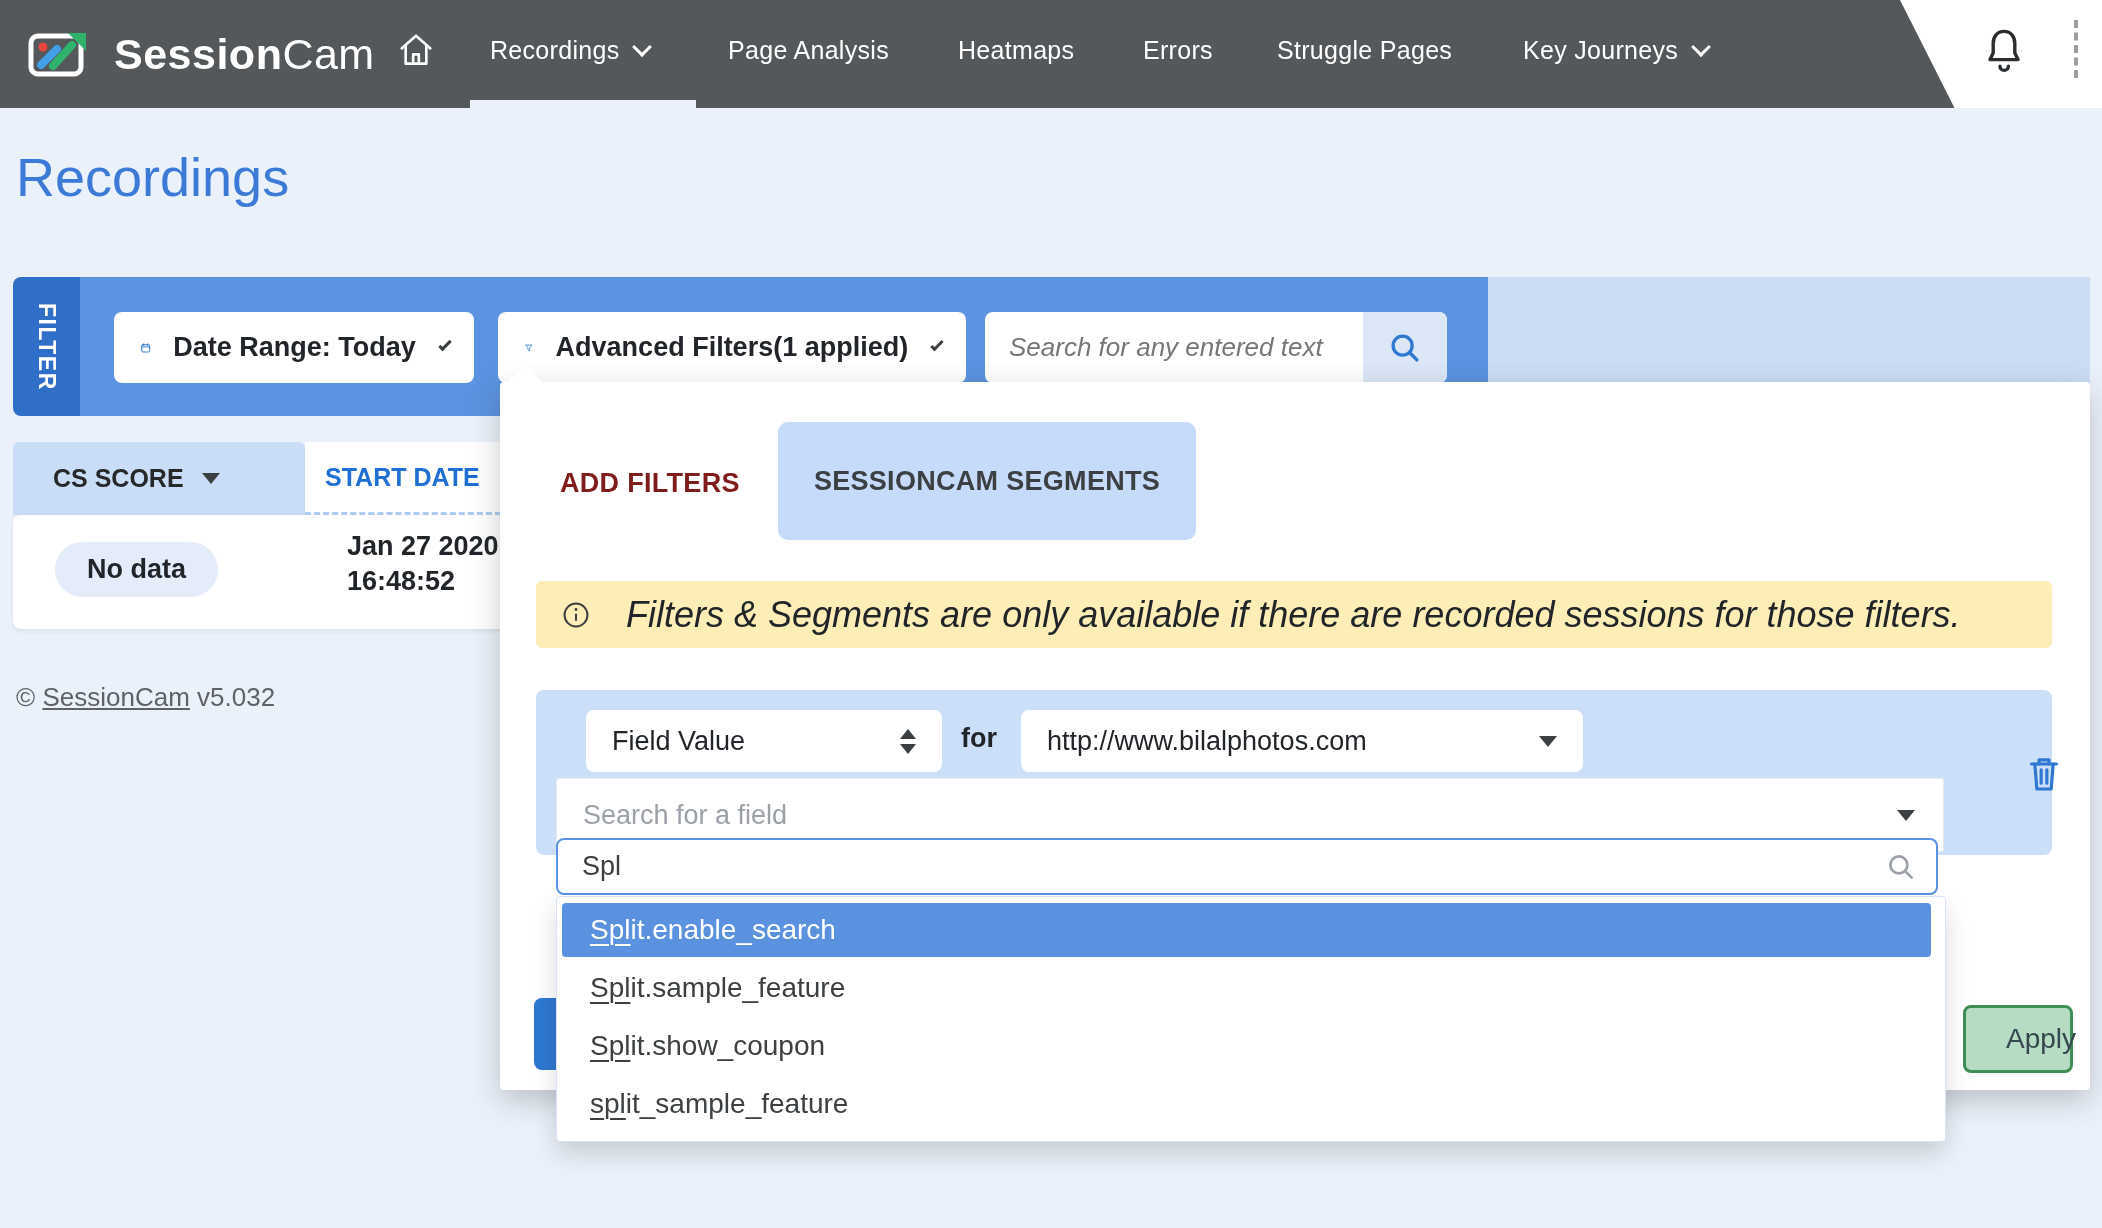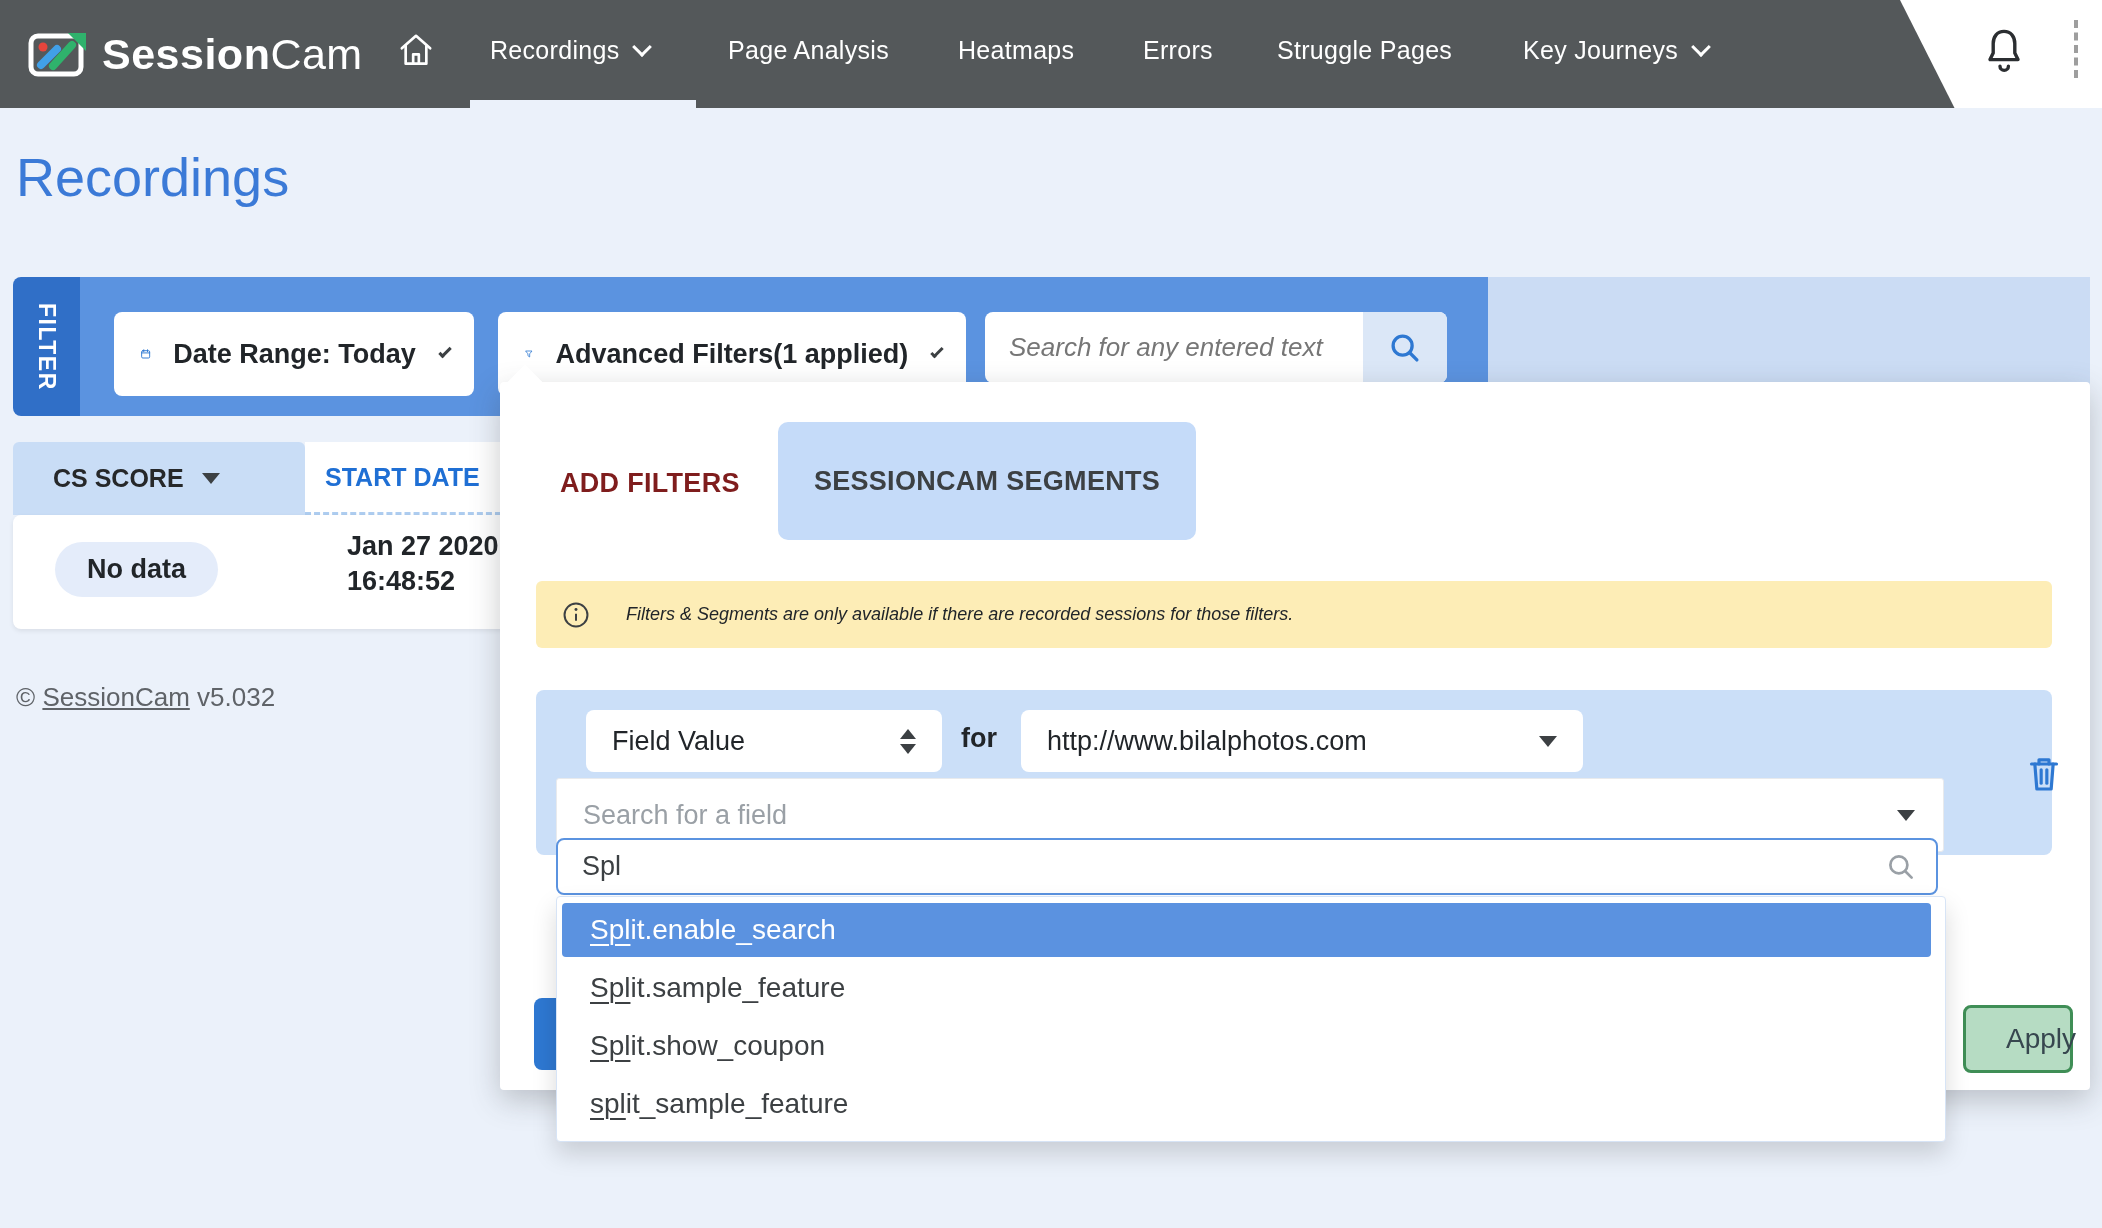--- a/index.html
+++ b/index.html
@@ -7,21 +7,21 @@
     width:2102px;height:1228px;position:relative;overflow:hidden;
     background:#ebf1fa;font-family:"Liberation Sans",sans-serif;
     -webkit-font-smoothing:antialiased;
   }
   .abs{position:absolute;}
 
   
   .navbar{left:0;top:0;width:2102px;height:108px;background:#54585a;z-index:5;}
   .logo{left:28px;top:0;height:108px;display:flex;align-items:center;gap:14px;}
   .logo-text{color:#fff;font-size:43px;letter-spacing:.5px;}
-  .logo-text b{font-weight:700;}
+  .logo-text b{font-weight:700;margin-left:12px;}
   .logo-text span.lt{font-weight:400;}
   .nav-item{top:0;height:100px;display:flex;align-items:center;gap:16px;color:#fff;
     font-size:25px;font-weight:500;letter-spacing:.3px;cursor:pointer;}
   .chev{display:inline-block;width:11px;height:11px;border-right:3px solid currentColor;
     border-bottom:3px solid currentColor;transform:rotate(45deg);margin-top:-6px;}
   .nav-indicator{left:470px;top:100px;width:226px;height:8px;background:#ebf1fa;}
   .nav-corner{left:1900px;top:0;width:202px;height:108px;background:#ffffff;
     clip-path:polygon(0 0,100% 0,100% 100%,27% 100%);}
   .bell-wrap{left:80px;top:24px;width:48px;height:56px;}
   .kebab-dashed{left:174px;top:20px;height:58px;width:0;border-left:4px dashed #9e9e9e;}
@@ -30,21 +30,21 @@
   .page-title{left:16px;top:146px;font-size:54px;color:#3b7ad7;font-weight:400;}
   .footer{left:16px;top:682px;font-size:26px;color:#5f6368;}
   .footer a{color:#5f6368;text-decoration:underline;}
 
   
   .filter-tab{left:13px;top:277px;width:67px;height:139px;background:#306fc7;
     border-radius:8px 0 0 8px;display:flex;align-items:center;justify-content:center;z-index:2;}
   .filter-tab-label{writing-mode:vertical-rl;color:#fff;font-size:23px;font-weight:600;letter-spacing:1.5px;}
   .filter-bar{left:80px;top:277px;width:1408px;height:139px;background:#5b93e0;z-index:1;}
   .filter-bar-ext{left:1488px;top:277px;width:602px;height:139px;background:#cbdcf4;z-index:1;}
-  .bar-btn{top:312px;height:84px;background:#fff;border-radius:8px;display:flex;align-items:center;
+  .bar-btn{top:312px;height:71px;background:#fff;border-radius:8px;display:flex;align-items:center;
     padding:0 26px;gap:22px;box-sizing:border-box;z-index:3;cursor:pointer;}
   .bar-btn .lbl{font-size:27px;font-weight:700;color:#212529;white-space:nowrap;}
   .chev-dark{display:inline-block;width:10px;height:10px;border-right:3px solid #3c4043;
     border-bottom:3px solid #3c4043;transform:rotate(45deg);margin-top:-6px;margin-left:4px;}
   .search-group{left:985px;top:312px;width:462px;height:71px;background:#fff;border-radius:8px;
     display:flex;z-index:3;overflow:hidden;}
   .search-group input{flex:1;border:none;outline:none;font-size:26px;font-style:italic;
     padding:0 0 0 24px;color:#3c4043;font-family:"Liberation Sans",sans-serif;background:transparent;}
   .search-group input::placeholder{color:#767676;}
   .search-icon-box{width:84px;background:#dbe7f7;display:flex;align-items:center;justify-content:center;cursor:pointer;}
@@ -68,21 +68,21 @@
   .panel{left:500px;top:382px;width:1590px;height:708px;background:#fff;border-radius:4px;
     box-shadow:0 10px 30px rgba(60,64,67,.28);z-index:10;}
   .panel-notch{position:absolute;left:12px;top:-12px;width:26px;height:26px;background:#fff;transform:rotate(45deg);}
   .tab-add{position:absolute;left:60px;top:66px;height:70px;display:flex;align-items:center;cursor:pointer;}
   .tab-add .lbl{font-size:27px;font-weight:700;color:#7f1d1d;letter-spacing:.3px;}
   .tab-seg{position:absolute;left:278px;top:40px;width:418px;height:118px;background:#c5dbf9;border-radius:10px;
     display:flex;align-items:center;justify-content:center;cursor:pointer;}
   .tab-seg .lbl{font-size:27px;font-weight:700;color:#3c4043;letter-spacing:.3px;}
   .banner{position:absolute;left:36px;top:199px;width:1516px;height:67px;background:#fdedb6;border-radius:6px;
     display:flex;align-items:center;padding-left:24px;gap:34px;box-sizing:border-box;}
-  .banner .txt{font-size:18px;font-style:italic;color:#212529;}
+  .banner .txt{font-size:36px;font-style:italic;color:#212529;}
   .filter-cond{position:absolute;left:36px;top:308px;width:1516px;height:165px;background:#cbdff8;border-radius:8px;}
   .sel{position:absolute;background:#fff;border-radius:8px;display:flex;align-items:center;
     box-sizing:border-box;cursor:pointer;}
   .sel .val{font-size:27px;color:#212529;}
   .sel-fieldtype{left:50px;top:20px;width:356px;height:62px;padding:0 26px;justify-content:space-between;}
   .spinner{display:flex;flex-direction:column;gap:5px;align-items:center;}
   .tri-up-xs{width:0;height:0;border-left:8px solid transparent;border-right:8px solid transparent;
     border-bottom:10px solid #3c4043;}
   .tri-down-xs{width:0;height:0;border-left:8px solid transparent;border-right:8px solid transparent;
     border-top:10px solid #3c4043;}

